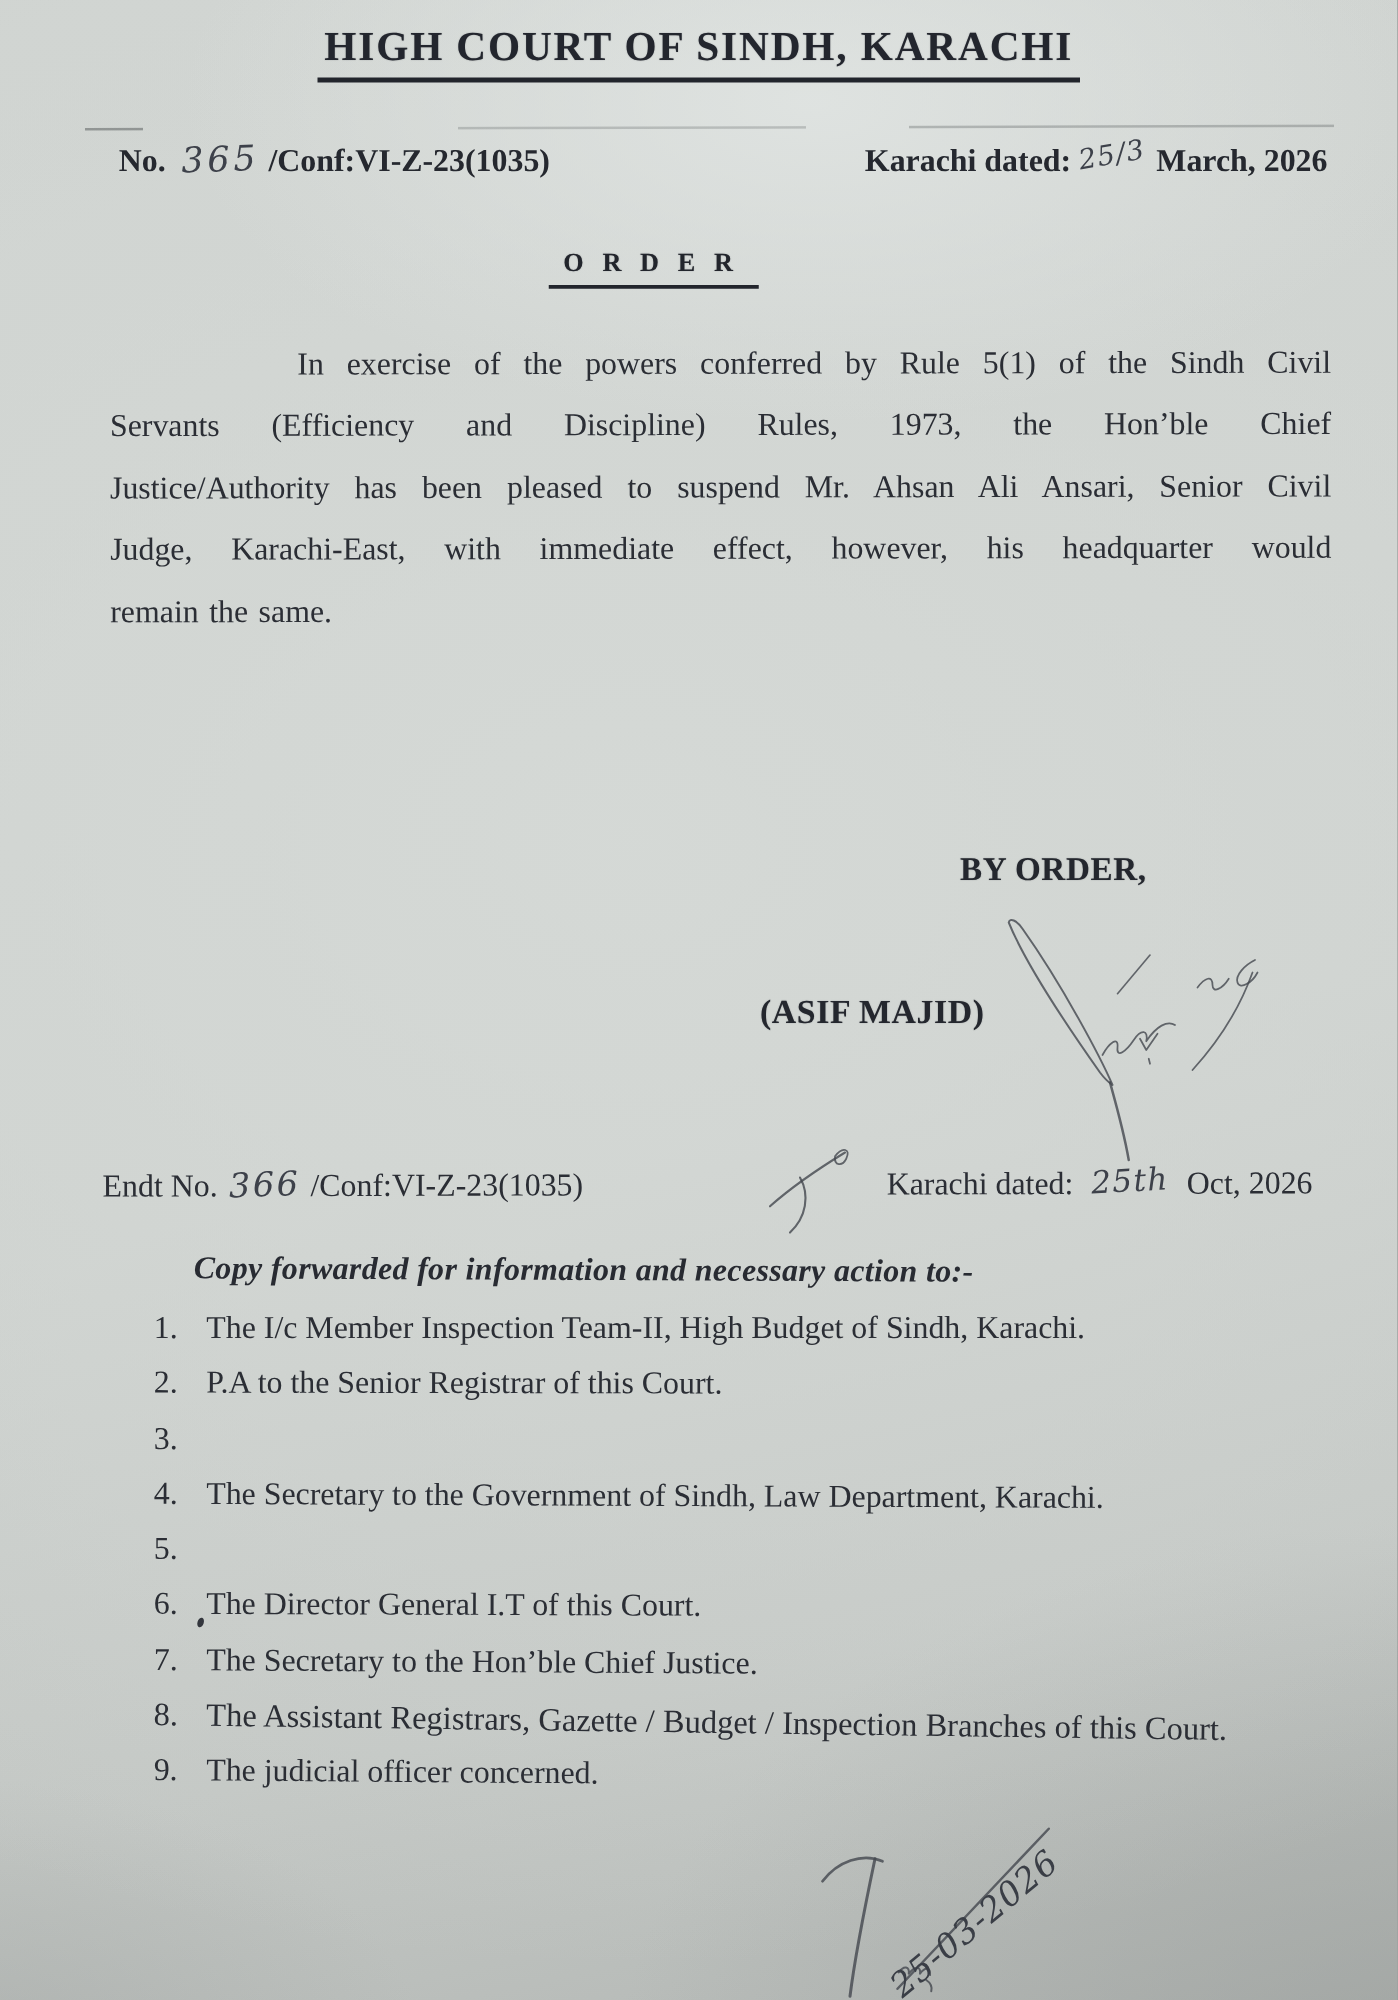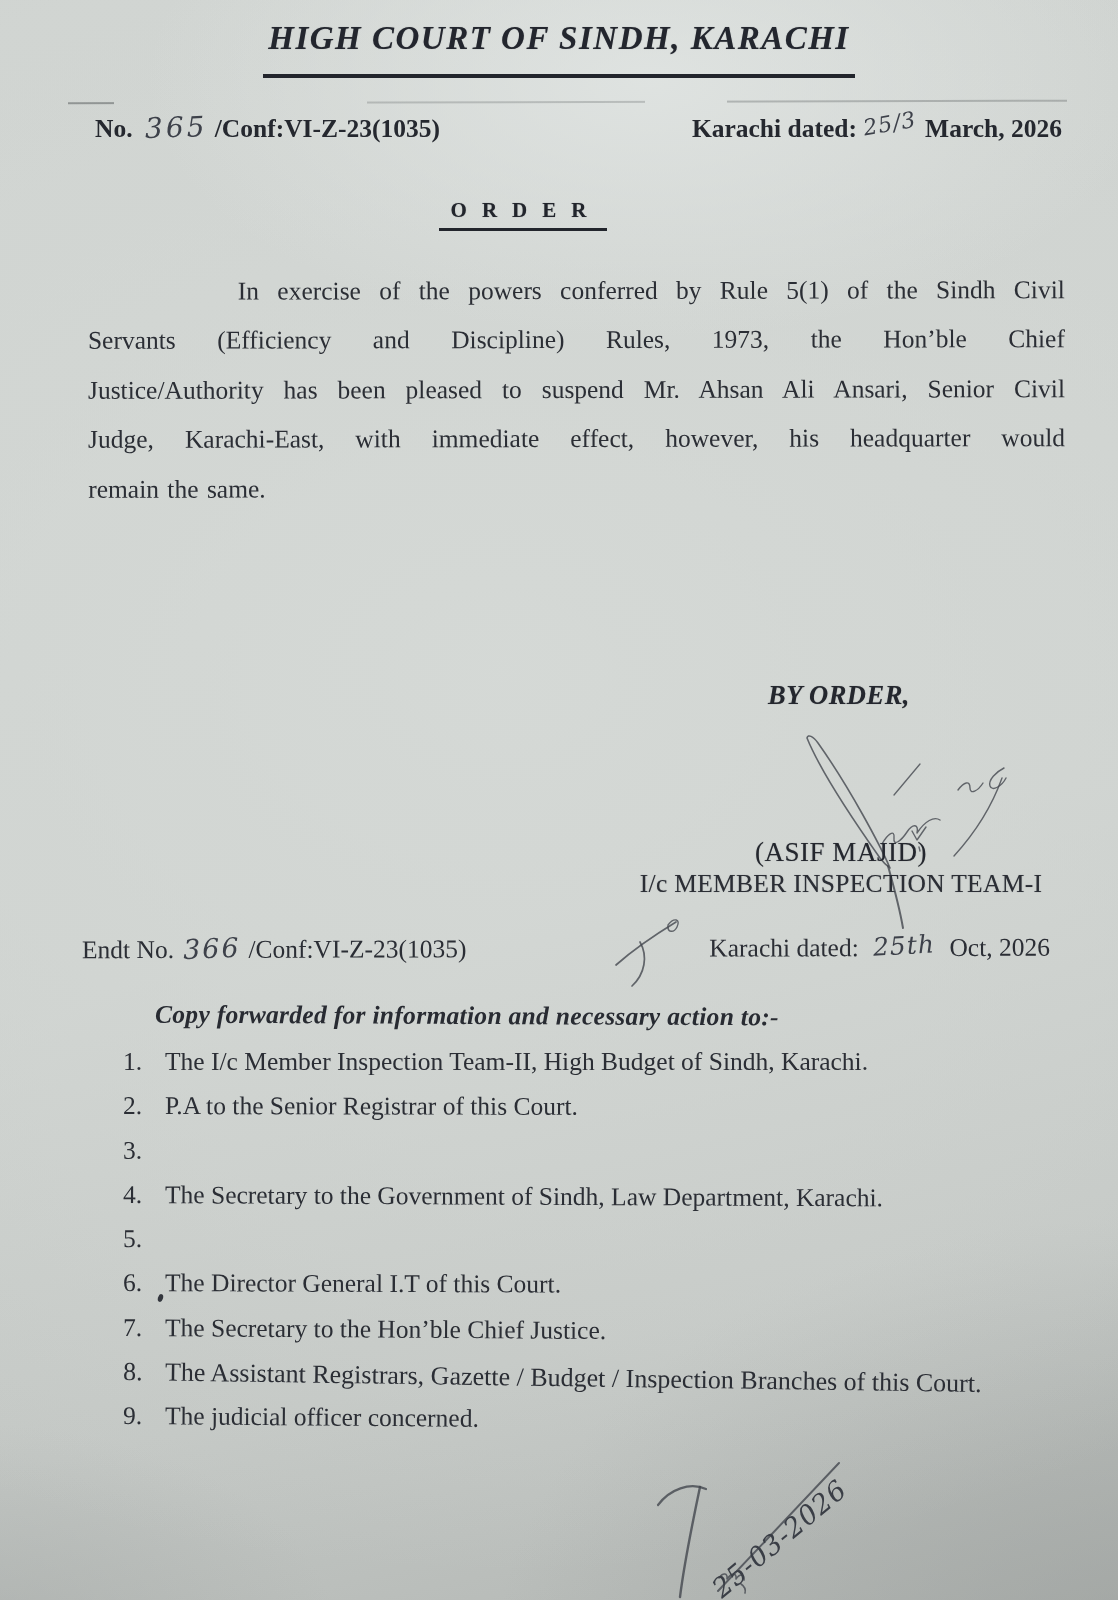--- a/index.html
+++ b/index.html
@@ -11,21 +11,21 @@
       radial-gradient(ellipse 700px 360px at 58% 5%, rgba(224,228,226,.9), rgba(224,228,226,0) 72%),
       radial-gradient(ellipse 1500px 1100px at 45% 42%, rgba(213,217,214,.95), rgba(213,217,214,0) 82%),
       radial-gradient(ellipse 900px 620px at 102% 104%, rgba(148,152,150,.55), rgba(148,152,150,0) 72%),
       radial-gradient(ellipse 520px 320px at -2% 103%, rgba(158,162,160,.45), rgba(158,162,160,0) 70%),
       linear-gradient(168deg,#d0d4d1 0%,#cdd1ce 55%,#c3c7c4 80%,#b3b7b4 100%);
   }
   .print{text-shadow:0 0 1px rgba(43,46,53,.40);}
 
   .title{position:absolute;top:20px;left:0;right:0;text-align:center;
     font-weight:bold;font-size:33px;letter-spacing:1.5px;color:#23262e;}
-  .title .u{border-bottom:4px solid #22252c;padding:0 5px 17px;display:inline-block;font-style:italic;}
+  .title .u{border-bottom:4px solid #22252c;padding:0 5px 5px;display:inline-block;}
 
   .scanline{position:absolute;top:101px;left:68px;width:1030px;height:2px;opacity:.55;
     transform:rotate(-.15deg);
     background:linear-gradient(90deg,
       rgba(72,77,78,.85) 0 4.5%, rgba(72,77,78,0) 4.5% 29%,
       rgba(72,77,78,.45) 29% 56%, rgba(72,77,78,0) 56% 64%,
       rgba(72,77,78,.55) 64% 97%, rgba(72,77,78,0) 97% 100%);}
 
   .refrow{position:absolute;top:111px;left:95px;right:56px;display:flex;
     justify-content:space-between;align-items:baseline;
@@ -45,24 +45,24 @@
 
   .para{position:absolute;left:88px;width:977px;font-size:25.5px;line-height:49.4px;
     color:#2b2e35;}
   .para1{top:266px;transform:rotate(-.1deg);}
   .para2{top:540px;}
   .jl{text-align:justify;text-align-last:justify;word-spacing:2px;}
   .jl.first{text-indent:150px;}
   .jl.last{text-align:left;text-align-last:left;}
 
   .byorder{position:absolute;top:680px;left:768px;font-weight:bold;font-size:26.5px;
-    letter-spacing:.5px;color:#24272e;font-style:italic;}
-
-  .asif{position:absolute;top:837px;left:608px;width:466px;text-align:center;
-    font-weight:normal;font-size:27px;letter-spacing:.5px;color:#24272e;}
+    letter-spacing:.5px;color:#24272e;}
+
+  .asif{position:absolute;top:794px;left:608px;width:466px;text-align:left;
+    font-weight:bold;font-size:27px;letter-spacing:.5px;color:#24272e;}
   .team{position:absolute;top:869px;left:596px;width:490px;text-align:center;
     font-size:25.5px;letter-spacing:.3px;}
 
   .endtrow{position:absolute;top:932px;left:82px;right:68px;display:flex;
     justify-content:space-between;align-items:baseline;
     font-size:25.5px;white-space:nowrap;transform:rotate(-.15deg);}
 
   .copy{position:absolute;top:1001px;left:155px;font-size:25.5px;font-weight:bold;
     font-style:italic;letter-spacing:.3px;transform:rotate(.25deg);color:#282b32;}
 
@@ -130,21 +130,20 @@
     <path d="M128,168 C133,186 139,207 143,230" stroke-width="2"></path>
     <path d="M122,146 c5,-9 13,-16 12,-6 c-1,9 7,3 13,-6 c6,-9 12,-8 10,1 c8,-12 17,-17 23,-13" stroke-width="1.4"></path>
     <path d="M152,133 l5,9 l9,-13 m-7,20 l1,4" stroke-width="1.4"></path>
     <path d="M160,66 L134,97" stroke-width="1.3"></path>
     <path d="M198,92 c6,-8 12,-10 12,-2 c0,7 8,3 13,-5" stroke-width="1.4"></path>
     <path d="M244,70 c-8,4 -16,12 -14,18 c2,6 12,0 16,-8" stroke-width="1.4"></path>
     <path d="M242,80 c-10,28 -28,56 -48,78" stroke-width="1.4"></path>
   </svg>
 
   <div class="asif print">(ASIF MAJID)</div>
-  <div class="team print">I/c MEMBER INSPECTION TEAM-I</div>
 
   <svg class="sig" style="left:598px;top:912px;" width="95" height="80" viewBox="0 0 95 80">
     <path d="M78,10 C60,21 36,37 18,53" stroke-width="1.7"></path>
     <path d="M70,13 c6,-8 13,-6 9,2 c-3,6 -10,6 -9,-2 Z" stroke-width="1.4"></path>
     <path d="M42,30 C50,44 47,62 34,74" stroke-width="1.7"></path>
   </svg>
 
   <div class="endtrow">
     <span>
       <span>Endt No.</span>

